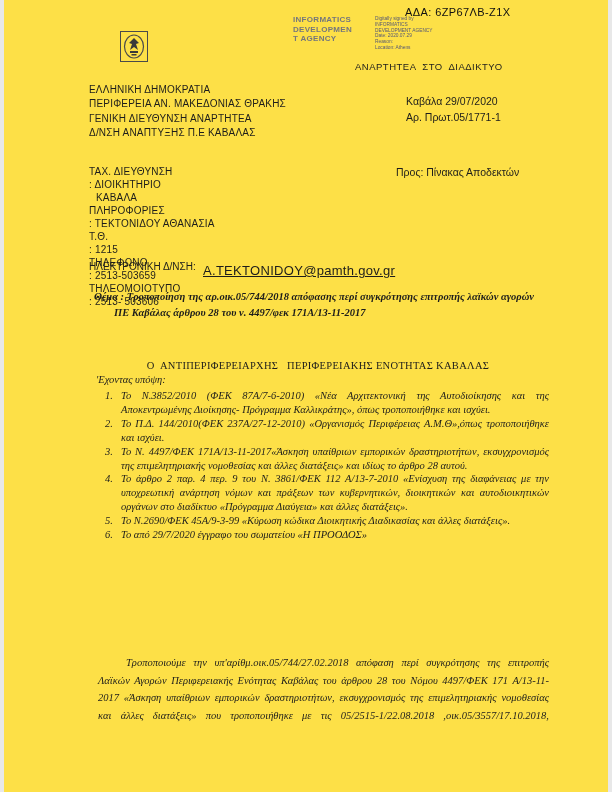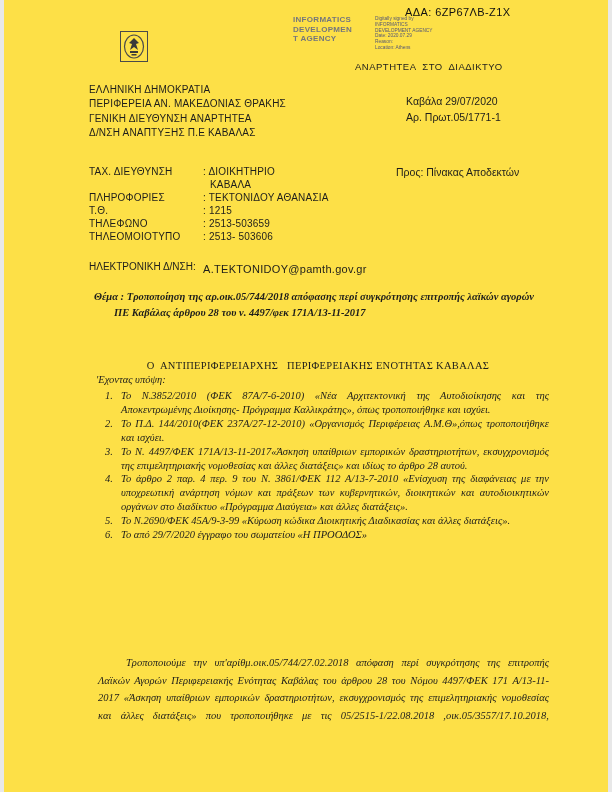--- a/index.html
+++ b/index.html
@@ -29,27 +29,27 @@
   .authority {
     position:absolute; top:83px; left:85px;
     font:10px "Liberation Sans", sans-serif; line-height:14.4px; letter-spacing:.2px;
   }
   .place-date { position:absolute; top:95px; left:402px; font:10.5px "Liberation Sans", sans-serif; }
   .protocol   { position:absolute; top:111px; left:402px; font:10.5px "Liberation Sans", sans-serif; }
   .contact {
     position:absolute; top:165px; left:85px;
     font:10px "Liberation Sans", sans-serif; line-height:13px; letter-spacing:.2px;
   }
-  .crow { display:flex; }
+  .crow { display:flex;flex-direction:column; }
   .clabel { width:114px; flex:none; }
   .cvalue.cont { padding-left:7px; }
   .recipient { position:absolute; top:166px; left:369px; font:10.5px "Liberation Sans", sans-serif;padding-left:23px; }
   .email { position:absolute; top:261px; left:85px; display:flex; font:10px "Liberation Sans", sans-serif; }
   .email .clabel { width:114px; }
-  .email-value { font-size:11px; padding-top:2px; letter-spacing:.3px; }
+  .email-value { font-size:13px; padding-top:2px; letter-spacing:.3px;text-decoration:underline; }
   .subject {
     position:absolute; top:289px; left:90px; width:452px;
     font:bold italic 10.5px "Liberation Serif", serif; line-height:15.5px;
     padding-left:20px; text-indent:-20px; box-sizing:border-box;
   }
   .title {
     position:absolute; top:360px; left:85px; width:458px; text-align:center;
     font:10.5px "Liberation Serif", serif; letter-spacing:.3px; white-space:pre;
   }
   .having {

